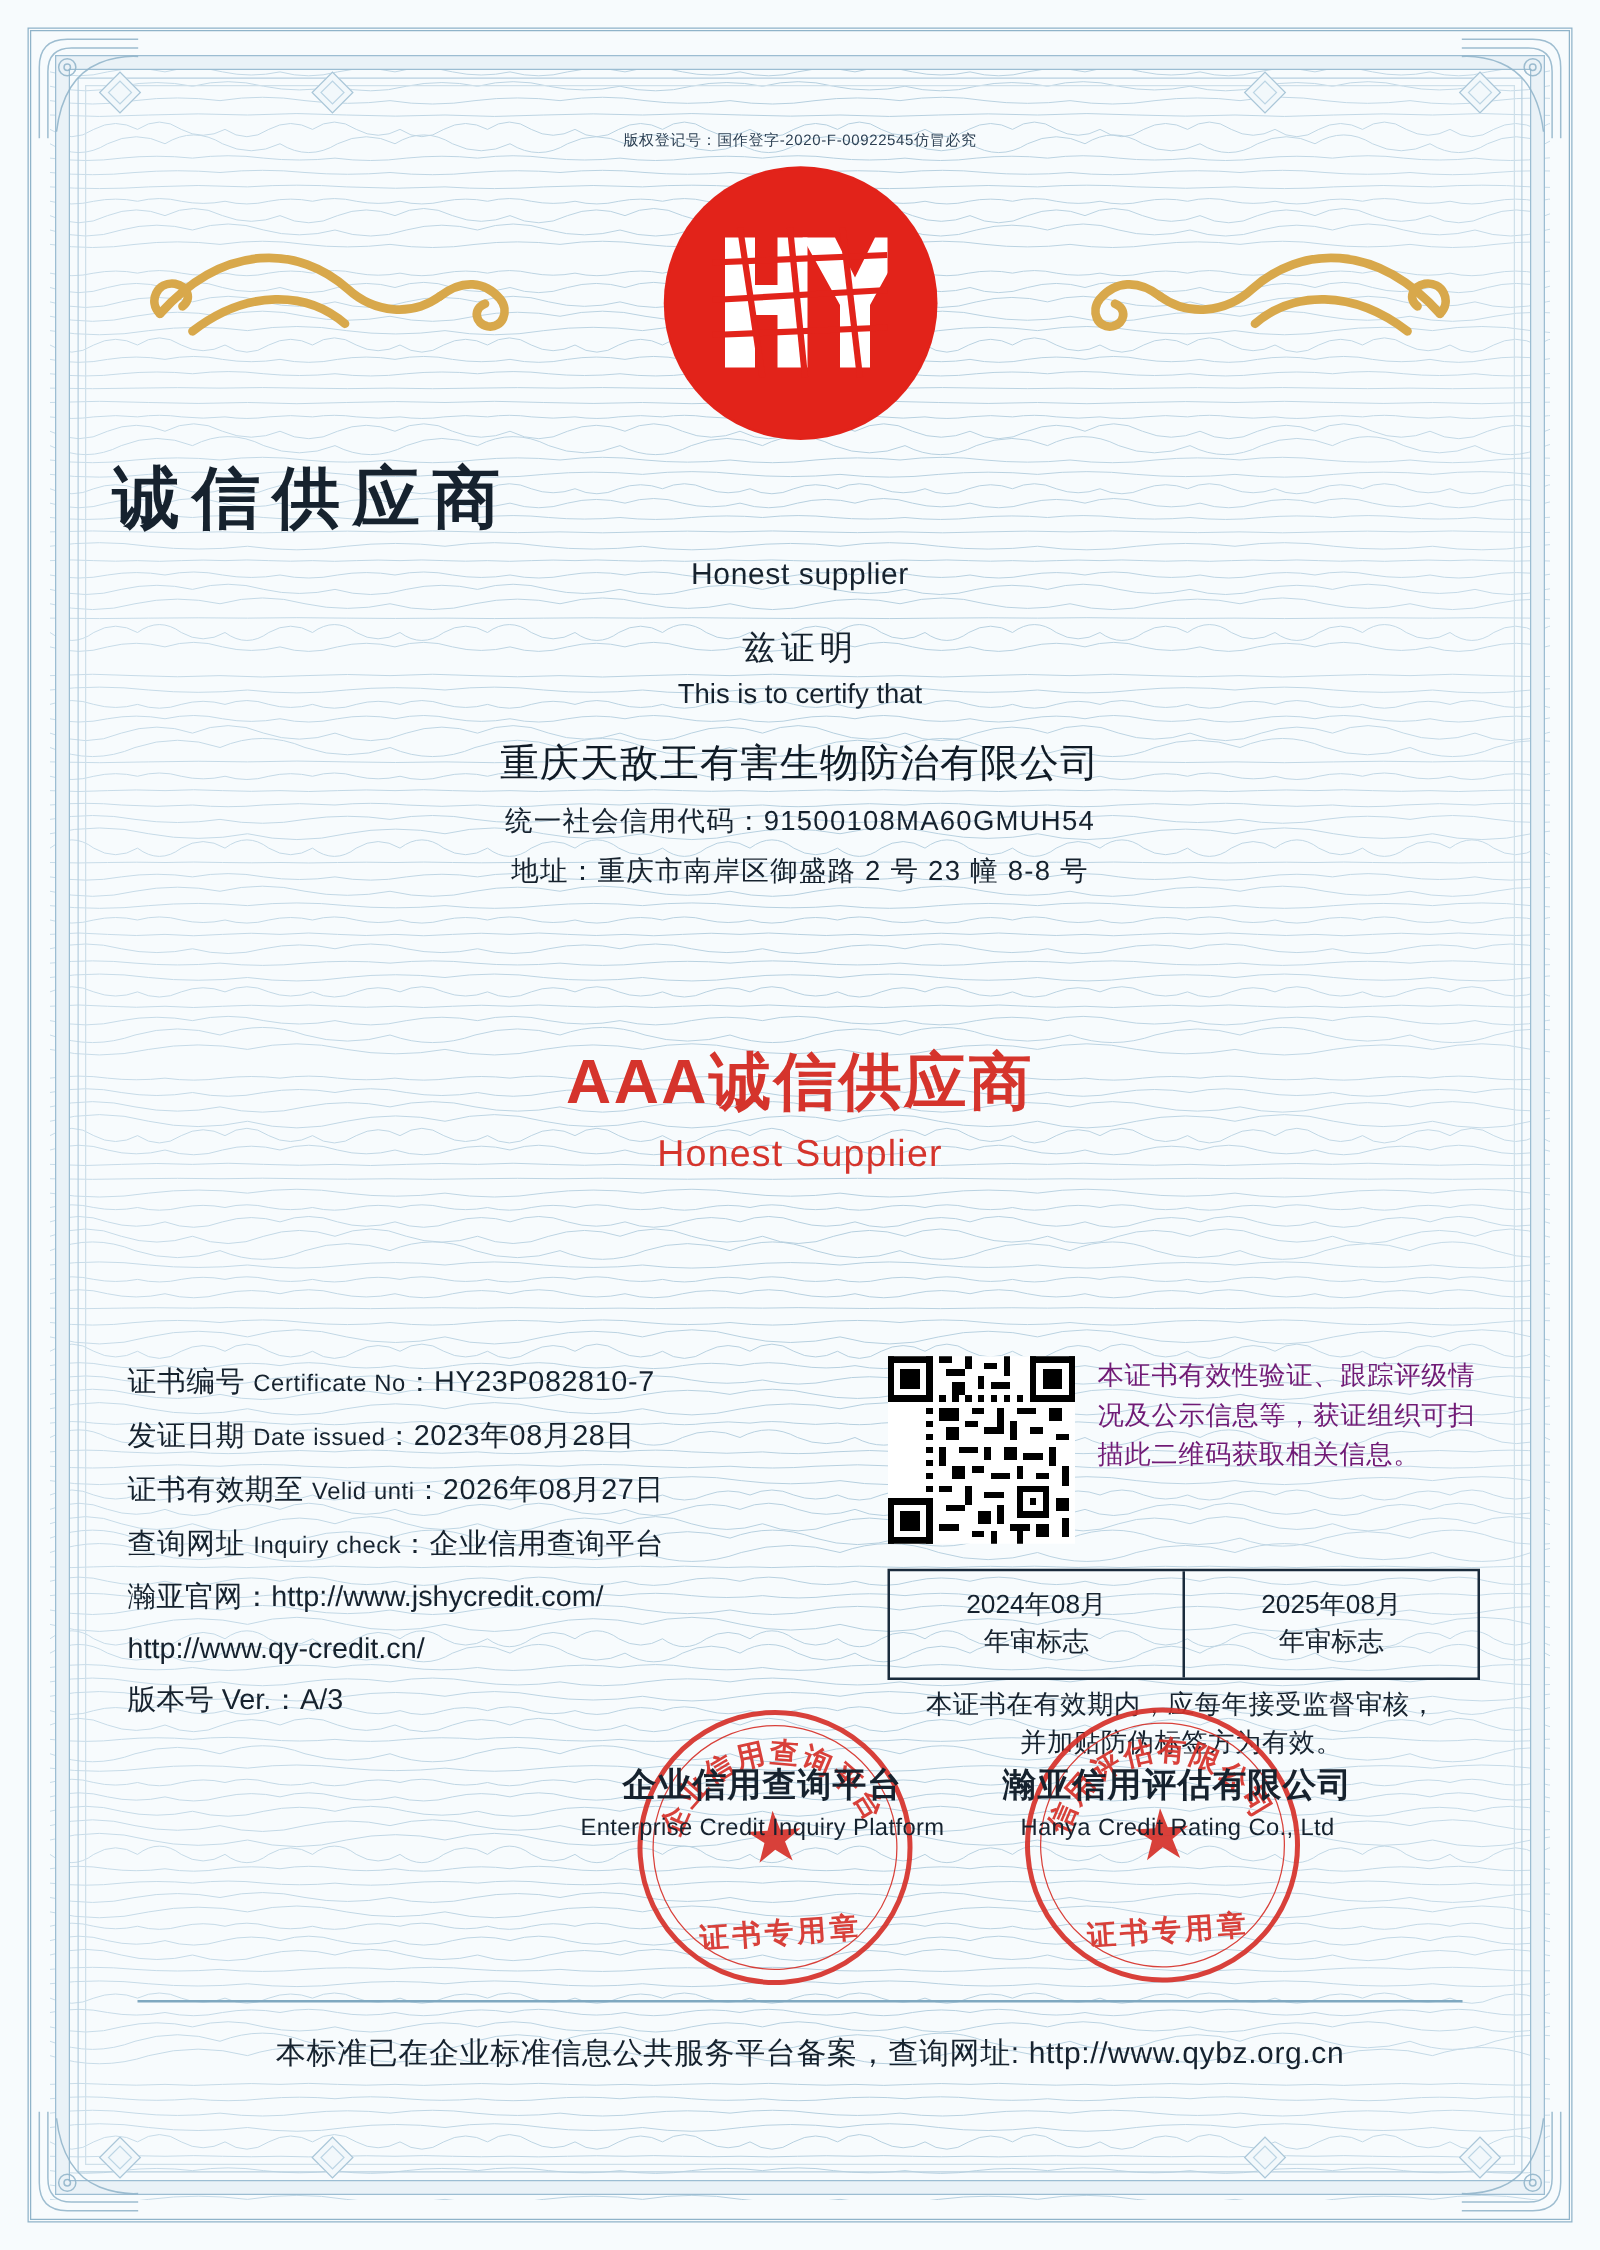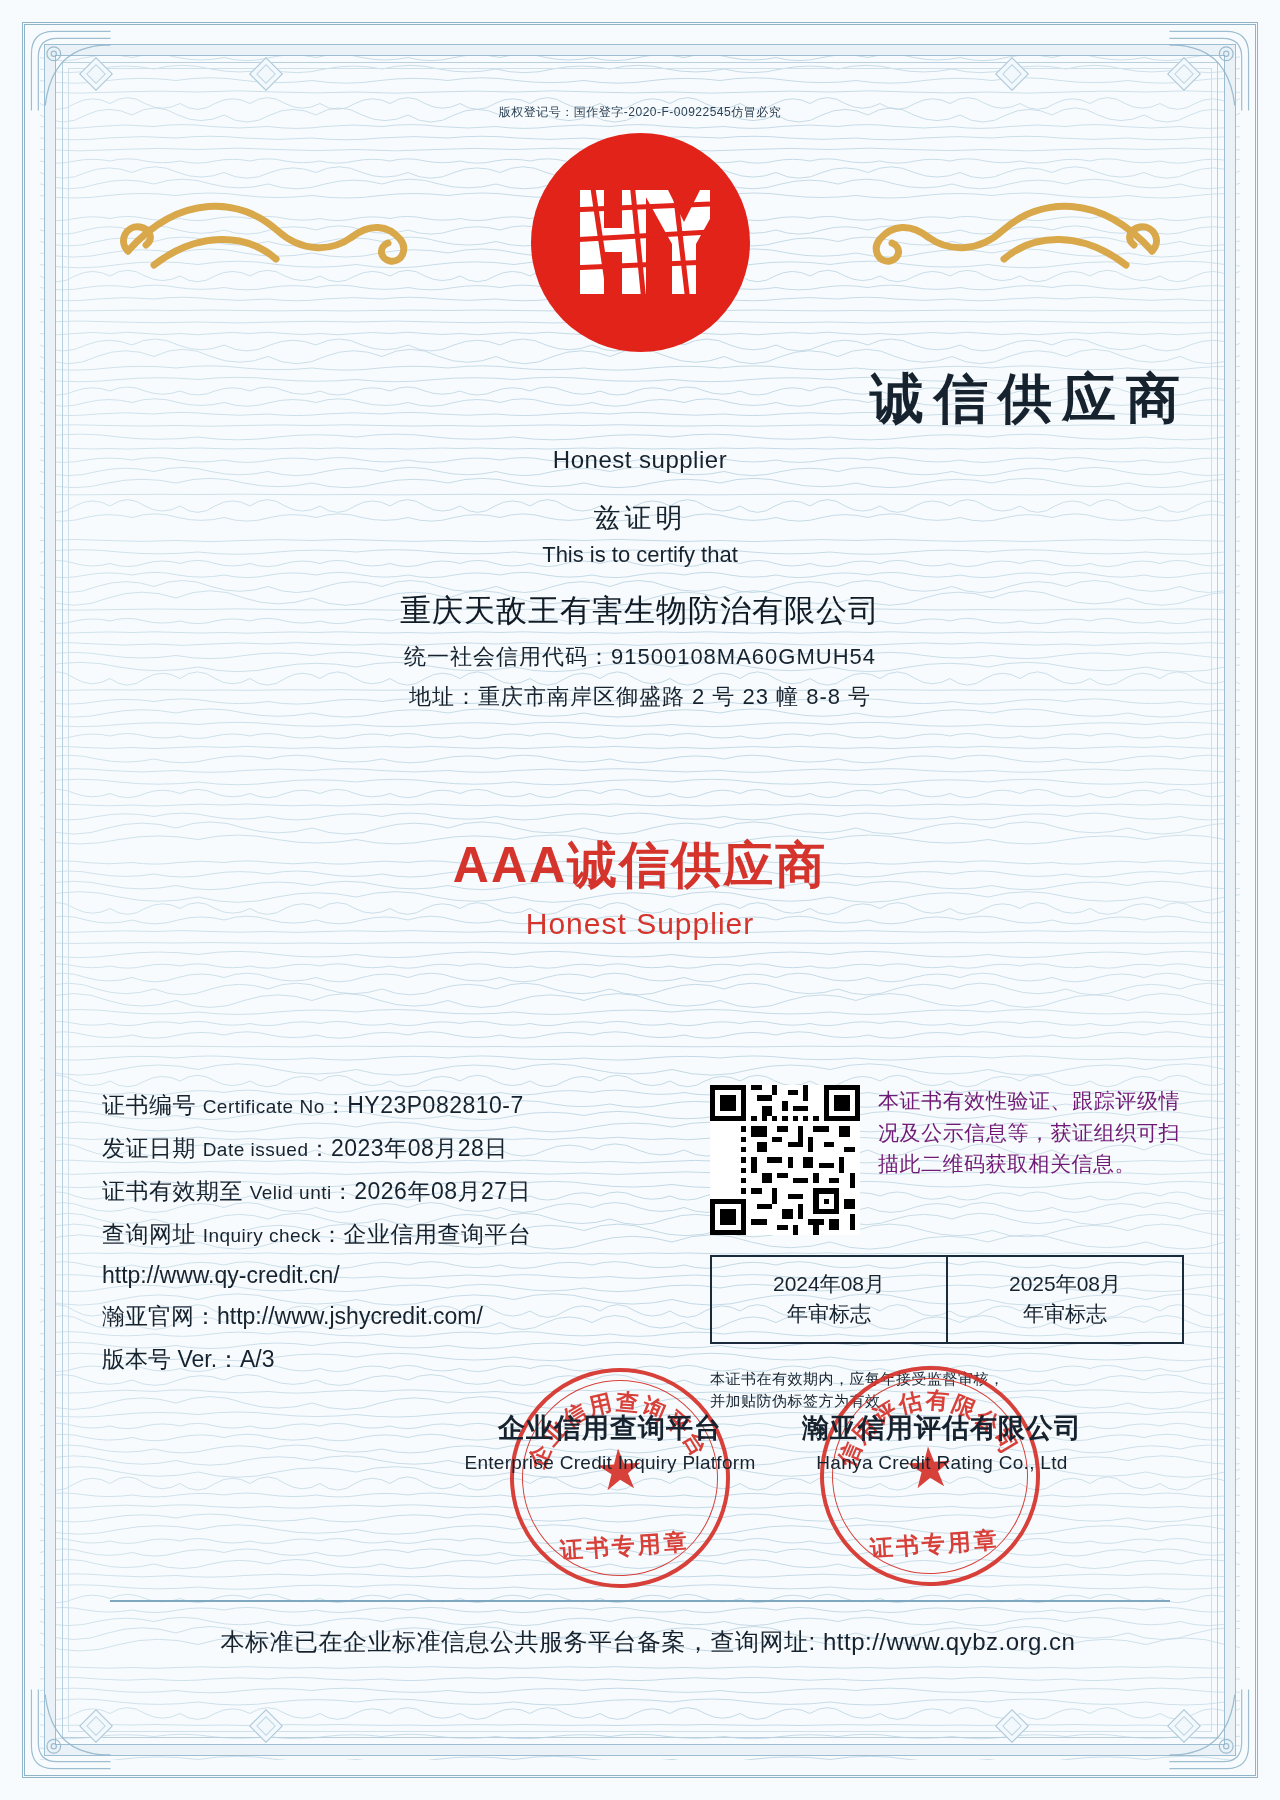--- a/index.html
+++ b/index.html
@@ -75,21 +75,21 @@
   .flourish.left{left:30px;}
   .flourish.right{right:30px;transform:scaleX(-1);}
   .logo{
     position:relative;width:215px;height:215px;border-radius:50%;
     background:#e2231a;display:flex;align-items:center;justify-content:center;
     box-shadow:0 0 0 2px #e2231a;
   }
   .logo svg{width:140px;height:120px;}
 
   .title-cn{
-    text-align:right;font-size:54px;letter-spacing:10px;font-weight:700;
+    text-align:left;font-size:54px;letter-spacing:10px;font-weight:700;
     color:#16222e;margin-top:6px;font-family:"DejaVu Sans",sans-serif;
   }
   .title-en{
     text-align:center;font-size:24px;color:#16222e;margin-top:10px;letter-spacing:.5px;
   }
   .certify-cn{
     text-align:center;font-size:27px;color:#16222e;margin-top:26px;letter-spacing:4px;
   }
   .certify-en{
     text-align:center;font-size:22px;color:#16222e;margin-top:6px;
@@ -128,21 +128,21 @@
   .qr-note{
     font-size:21px;line-height:1.5;color:#701a75;letter-spacing:.5px;
     flex:1;text-align:justify;
   }
   .stamps{display:flex;gap:0;margin-top:20px;border:2px solid #1a2b3c;width:100%;}
   .stamp-cell{
     flex:1;text-align:center;padding:12px 4px;font-size:21px;line-height:1.45;color:#16222e;
   }
   .stamp-cell + .stamp-cell{border-left:2px solid #1a2b3c;}
   .qr-foot{
-    margin-top:24px;font-size:15px;line-height:1.5;color:#16222e;text-align:left;letter-spacing:.5px;
+    margin-top:4px;font-size:21px;line-height:1.5;color:#16222e;text-align:center;letter-spacing:.5px;
   }
 
   
   .seal-area{position:absolute;left:0;right:0;top:1330px;height:220px;}
   .org{
     position:absolute;text-align:center;width:380px;
   }
   .org.left{left:330px;}
   .org.right{right:58px;}
   .org-cn{font-size:27px;font-weight:700;color:#16222e;letter-spacing:1px;}
@@ -475,22 +475,22 @@
         <span class="lbl-en">Date issued</span><span>：</span><span class="val">2023年08月28日</span>
       </div>
       <div class="d-line">
         <span class="lbl-cn">证书有效期至</span>
         <span class="lbl-en">Velid unti</span><span>：</span><span class="val">2026年08月27日</span>
       </div>
       <div class="d-line">
         <span class="lbl-cn">查询网址</span>
         <span class="lbl-en">Inquiry check</span><span>：</span><span class="val">企业信用查询平台</span>
       </div>
+      <div class="url-line">瀚亚官网：http://www.jshycredit.com/</div>
       <div class="url-line">http://www.qy-credit.cn/</div>
-      <div class="url-line">瀚亚官网：http://www.jshycredit.com/</div>
       <div class="url-line">版本号 Ver.：A/3</div>
     </div>
 
     <div class="qrblock">
       <div class="qr-row">
         <div class="qr">
           <svg viewBox="0 0 29 29" width="150" height="150" shape-rendering="crispEdges" xmlns="http://www.w3.org/2000/svg">
             <rect width="29" height="29" fill="#ffffff"></rect>
             <g fill="#000000">
 

